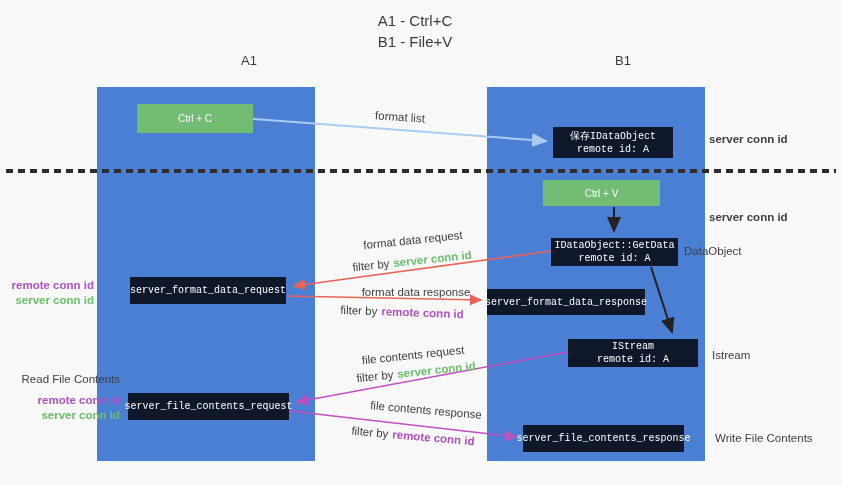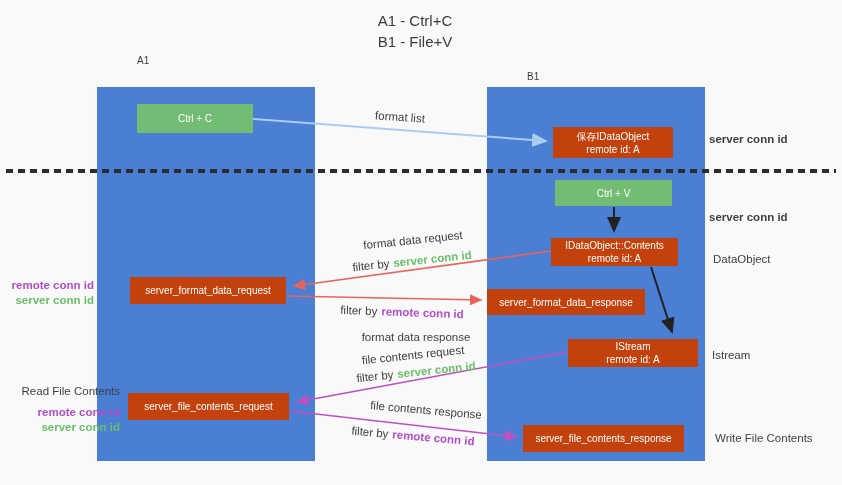--- a/index.html
+++ b/index.html
@@ -10,37 +10,37 @@
   .canvas{
     position:relative;width:842px;height:465px;overflow:hidden;
     background:#f9f9f9;
   }
   .abs{position:absolute;}
   .title{
     left:330px;top:10px;width:170px;text-align:center;
     font-size:15px;line-height:21px;color:#3c3c3c;
   }
   .lane-header{
-    width:120px;text-align:left;font-size:10px;line-height:15px;color:#3c3c3c;
+    width:120px;text-align:right;font-size:13px;line-height:15px;color:#3c3c3c;
   }
   .lane{
     width:218px;top:87px;height:374px;background:#4a7fd4;
   }
   .divider{
     left:6px;top:169px;width:830px;height:4px;
     background:repeating-linear-gradient(90deg,#2c2c2c 0 7px,transparent 7px 12px);
     z-index:5;
   }
   .node{
     z-index:3;color:#ffffff;font-size:10px;text-align:right;
     display:flex;flex-direction:column;justify-content:center;align-items:center;
     line-height:13px;box-sizing:border-box;
   }
   .node.green{background:#72bd73;}
-  .node.orange{background:#c2410c;}
+  .node.orange{background:#0f172a;font-family:Liberation Mono, monospace;}
   .arrows{left:0;top:0;width:842px;height:485px;z-index:4;pointer-events:none;}
   .flow-label{
     z-index:6;font-size:11.5px;color:#3f3f3f;white-space:nowrap;
   }
   .flow-label .pair-first{margin-right:4px;}
   .green-text{color:#6abf69;font-weight:bold;}
   .purple-text{color:#b04fc8;font-weight:bold;}
   .side-label{
     z-index:6;font-size:11.5px;color:#3f3f3f;white-space:nowrap;
   }
@@ -52,44 +52,44 @@
 <div class="canvas">
 
   <div class="abs title">
     <div>A1 - Ctrl+C</div>
     <div>B1 - File+V</div>
   </div>
 
   <div class="abs lane-header" style="left:137px;top:53px;">
     <div>A1</div>
   </div>
-  <div class="abs lane-header" style="left:527px;top:53px;margin-top:16px;">
+  <div class="abs lane-header" style="left:511px;top:53px;">
     <div>B1</div>
   </div>
 
   <div class="abs lane" style="left:97px;"></div>
   <div class="abs lane" style="left:487px;"></div>
 
   <div class="abs divider"></div>
 
   <div class="abs node green" style="left:137px;top:104px;width:116px;height:29px;">
     <div>Ctrl + C</div>
   </div>
 
   <div class="abs node orange" style="left:553px;top:127px;width:120px;height:31px;">
     <div>保存IDataObject</div>
     <div>remote id: A</div>
   </div>
 
-  <div class="abs node green" style="left:555px;top:180px;width:117px;height:26px;">
+  <div class="abs node green" style="left:543px;top:180px;width:117px;height:26px;">
     <div>Ctrl + V</div>
   </div>
 
   <div class="abs node orange" style="left:551px;top:238px;width:127px;height:28px;">
-    <div>IDataObject::Contents</div>
+    <div>IDataObject::GetData</div>
     <div>remote id: A</div>
   </div>
 
   <div class="abs node orange" style="left:487px;top:289px;width:158px;height:26px;">
     <div>server_format_data_response</div>
   </div>
 
   <div class="abs node orange" style="left:130px;top:277px;width:156px;height:27px;">
     <div>server_format_data_request</div>
   </div>
@@ -132,48 +132,48 @@
   </svg>
 
   <div class="abs flow-label" style="left:400px;top:117px;transform:translate(-50%,-50%) rotate(4deg);">format list</div>
 
   <div class="abs flow-label" style="left:413px;top:240px;transform:translate(-50%,-50%) rotate(-6deg);">format data request</div>
 
   <div class="abs flow-label" style="left:412px;top:261px;transform:translate(-50%,-50%) rotate(-6deg);">
     <span class="pair-first">filter by</span><span class="green-text">server conn id</span>
   </div>
 
-  <div class="abs flow-label" style="left:416px;top:292px;transform:translate(-50%,-50%);margin-top:45px;">format data response</div>
+  <div class="abs flow-label" style="left:416px;top:292px;transform:translate(-50%,-50%);">format data response</div>
 
   <div class="abs flow-label" style="left:402px;top:312px;transform:translate(-50%,-50%) rotate(2deg);">
     <span class="pair-first">filter by</span><span class="purple-text">remote conn id</span>
   </div>
 
   <div class="abs flow-label" style="left:413px;top:355px;transform:translate(-50%,-50%) rotate(-6deg);">file contents request</div>
 
   <div class="abs flow-label" style="left:416px;top:372px;transform:translate(-50%,-50%) rotate(-6deg);">
     <span class="pair-first">filter by</span><span class="green-text">server conn id</span>
   </div>
 
   <div class="abs flow-label" style="left:426px;top:410px;transform:translate(-50%,-50%) rotate(5deg);">file contents response</div>
 
   <div class="abs flow-label" style="left:413px;top:436px;transform:translate(-50%,-50%) rotate(5deg);">
     <span class="pair-first">filter by</span><span class="purple-text">remote conn id</span>
   </div>
 
   <div class="abs side-label green-text" style="left:709px;top:133px;">server conn id</div>
   <div class="abs side-label green-text" style="left:709px;top:211px;">server conn id</div>
-  <div class="abs side-label" style="left:713px;top:245px;margin-top:8px;">DataObject</div>
+  <div class="abs side-label" style="left:684px;top:245px;">DataObject</div>
   <div class="abs side-label" style="left:712px;top:349px;">Istream</div>
   <div class="abs side-label" style="left:715px;top:432px;">Write File Contents</div>
 
   <div class="abs side-label left-block" style="right:748px;top:278px;">
     <div class="purple-text">remote conn id</div>
     <div class="green-text">server conn id</div>
   </div>
 
-  <div class="abs side-label left-block" style="right:722px;top:384px;">
+  <div class="abs side-label left-block" style="right:722px;top:372px;">
     <div>Read File Contents</div>
     <div class="purple-text" style="margin-top:6px;">remote conn id</div>
     <div class="green-text">server conn id</div>
   </div>
 
 </div>
 
 </body></html>

